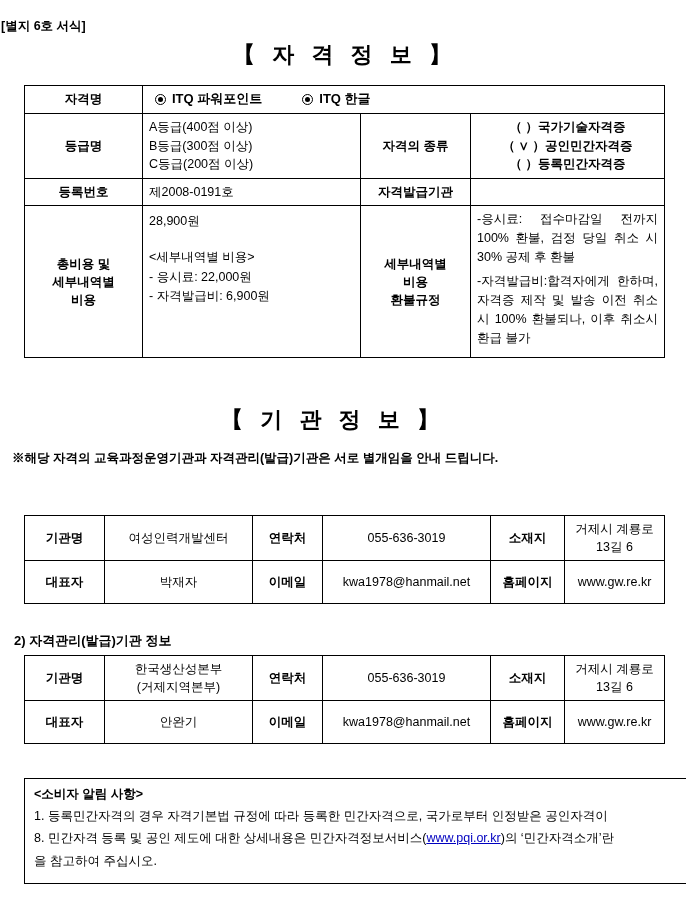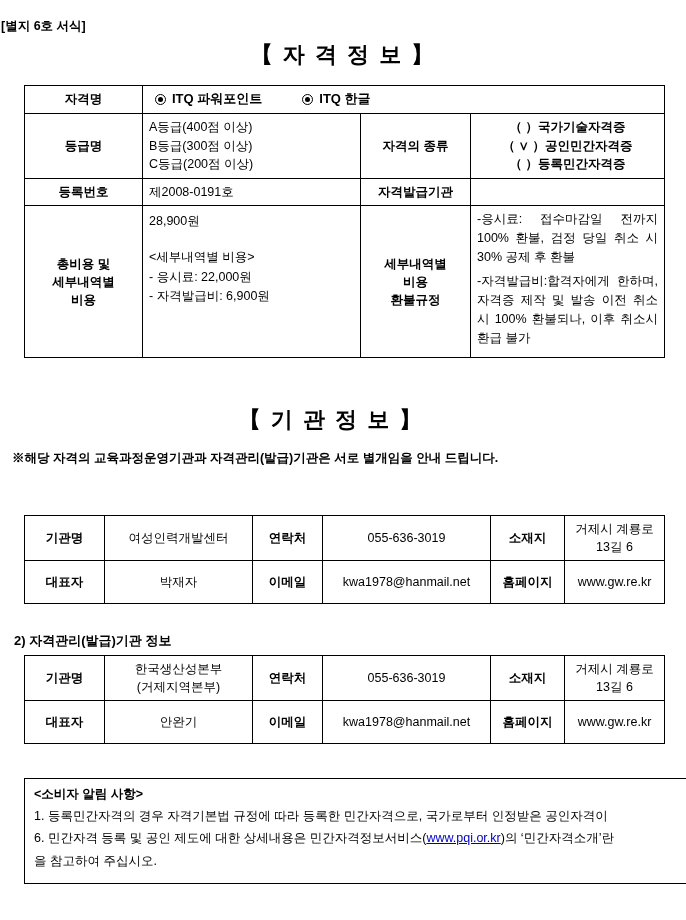--- a/index.html
+++ b/index.html
@@ -29,20 +29,21 @@
     top: 18px;
     font-size: 12.5px;
     font-weight: bold;
     letter-spacing: 0px;
   }
   .big-title {
     text-align: center;
     font-size: 22px;
     font-weight: bold;
     letter-spacing: 2px;
+    font-family: Liberation Mono, monospace;
   }
   .title-1 {
     position: absolute;
     left: 0;
     top: 40px;
     width: 686px;
   }
   table.grid {
     border-collapse: collapse;
     table-layout: fixed;
@@ -316,18 +317,18 @@
       </tr>
     </tbody>
   </table>
 
   <div class="consumer-box">
     <div class="consumer-title">&lt;소비자 알림 사항&gt;</div>
     <p>
       <span>1. 등록민간자격의 경우 자격기본법 규정에 따라 등록한 민간자격으로, 국가로부터 인정받은 공인자격이</span>
     </p>
     <p>
-      <span>6. 민간자격 등록 및 공인 제도에 대한 상세내용은 민간자격정보서비스(</span><span class="lnk">www.pqi.or.kr</span><span>)의 ‘민간자격소개’란</span>
+      <span>8. 민간자격 등록 및 공인 제도에 대한 상세내용은 민간자격정보서비스(</span><span class="lnk">www.pqi.or.kr</span><span>)의 ‘민간자격소개’란</span>
     </p>
     <p>을 참고하여 주십시오.</p>
   </div>
 
 </div>
 
 </body></html>

